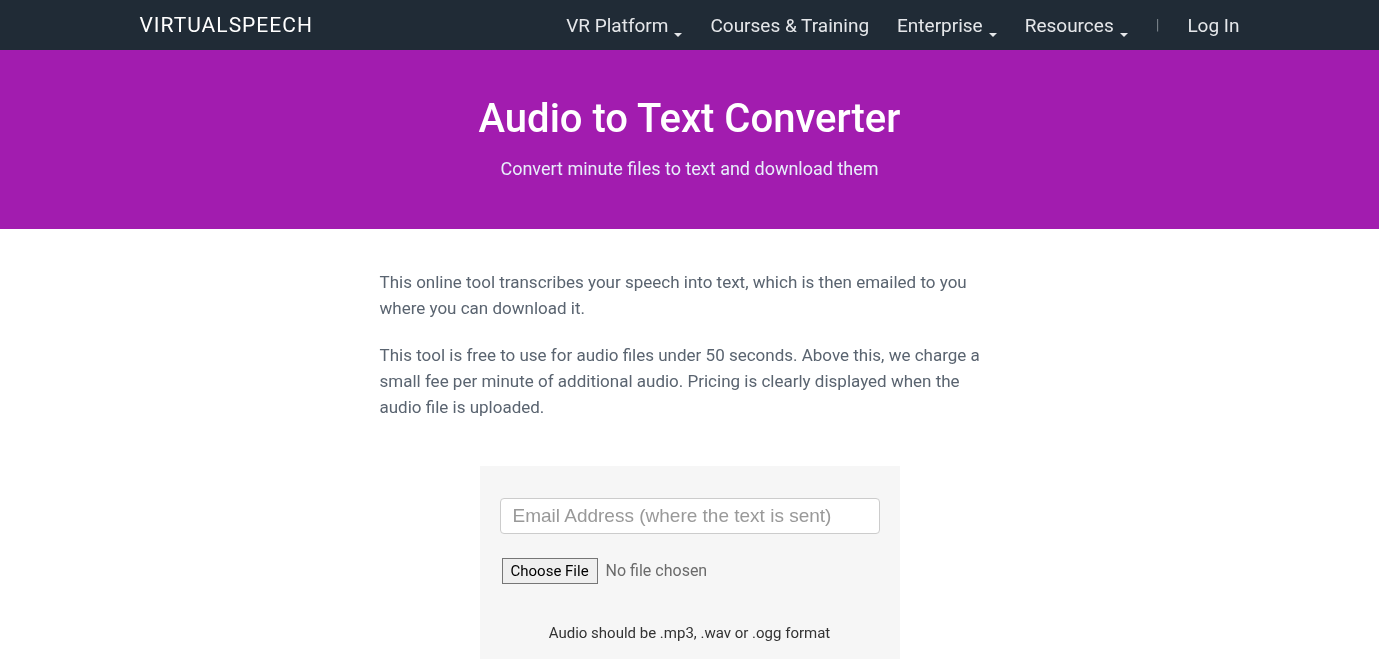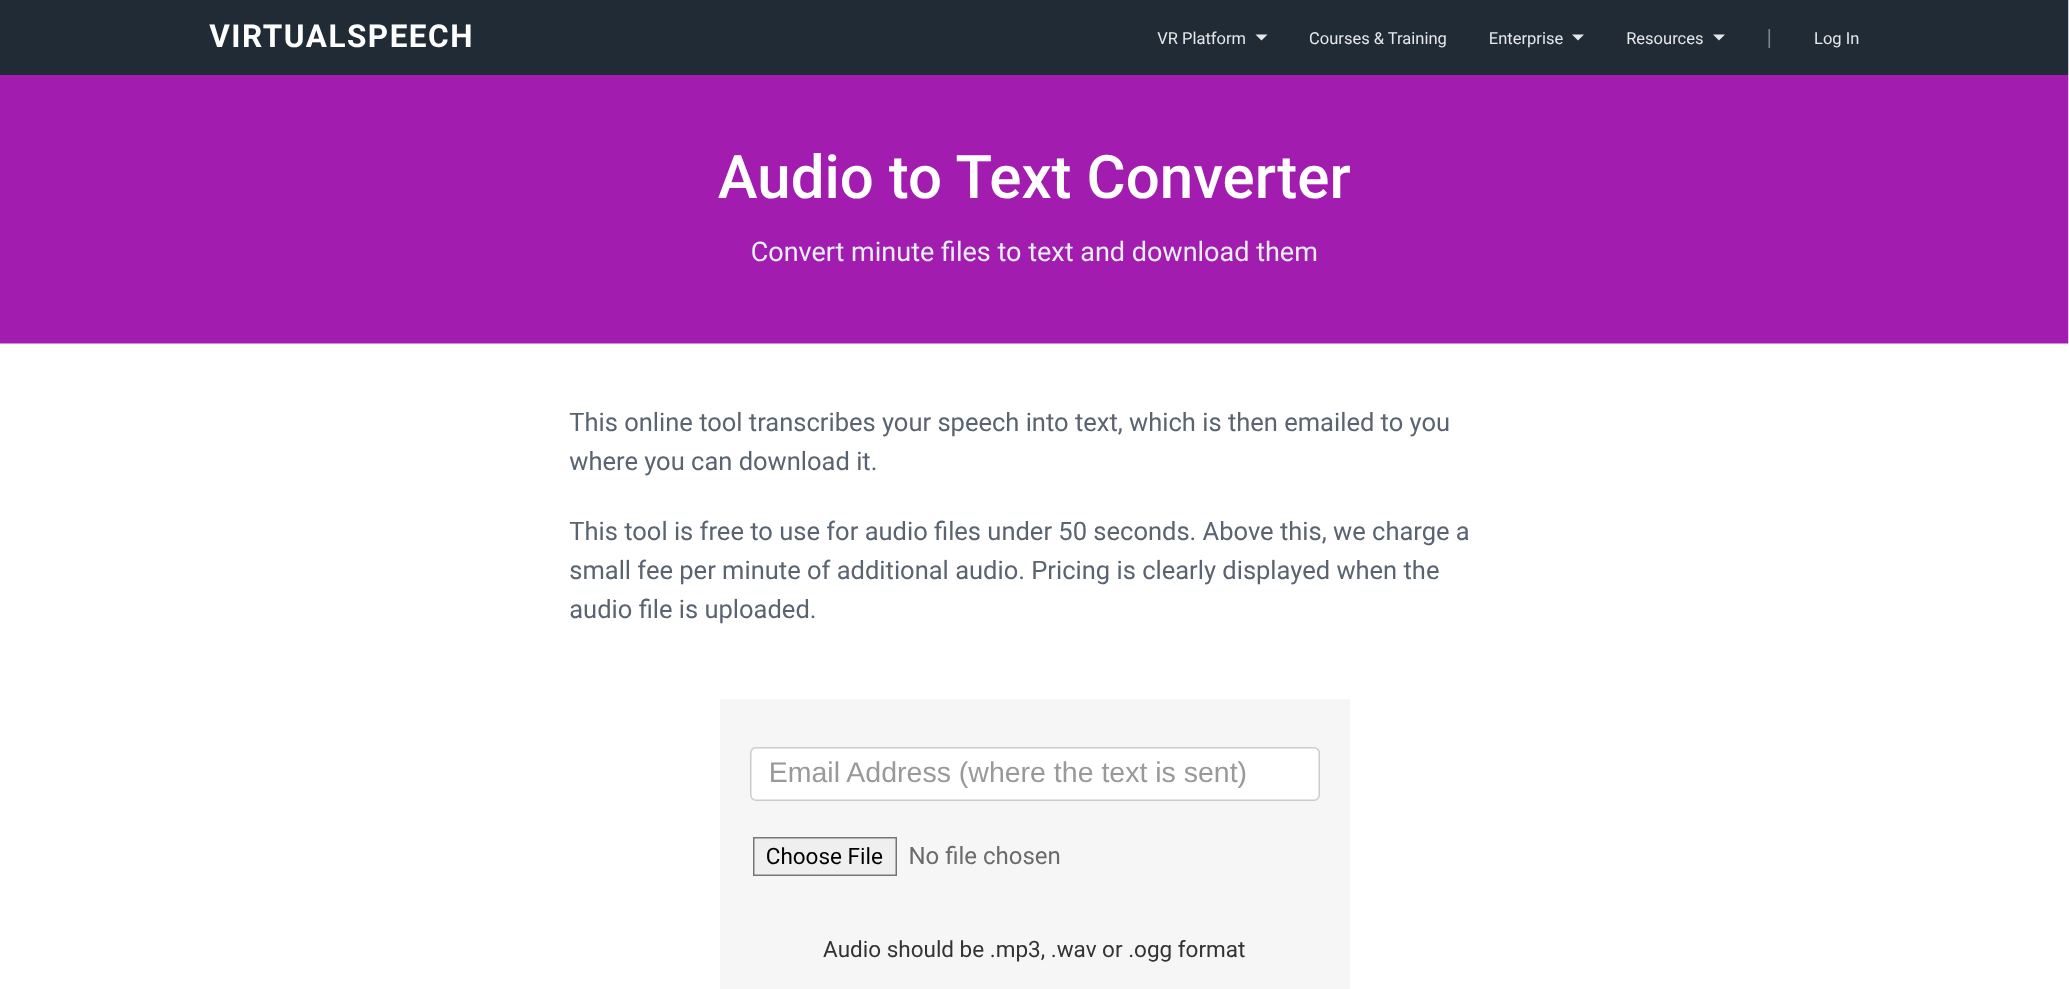--- a/index.html
+++ b/index.html
@@ -20,36 +20,36 @@
     }
     .navbar-inner {
       width: 100%;
       max-width: 1100px;
       margin: 0 auto;
       display: flex;
       align-items: center;
     }
     .brand {
       color: #fff;
-      font-weight: 700;
+      font-weight: 400;
       font-size: 21px;
       letter-spacing: 1px;
       margin-right: auto;
     }
     .nav-links {
       display: flex;
       align-items: center;
       gap: 28px;
     }
     .nav-link {
       color: #e5e7ea;
-      font-size: 11px;
+      font-size: 19px;
       cursor: pointer;
       display: flex;
-      align-items: center;
+      align-items: flex-end;
       gap: 6px;
     }
     .caret {
       width: 0;
       height: 0;
       border-left: 4px solid transparent;
       border-right: 4px solid transparent;
       border-top: 4px solid #e5e7ea;
       display: inline-block;
     }

